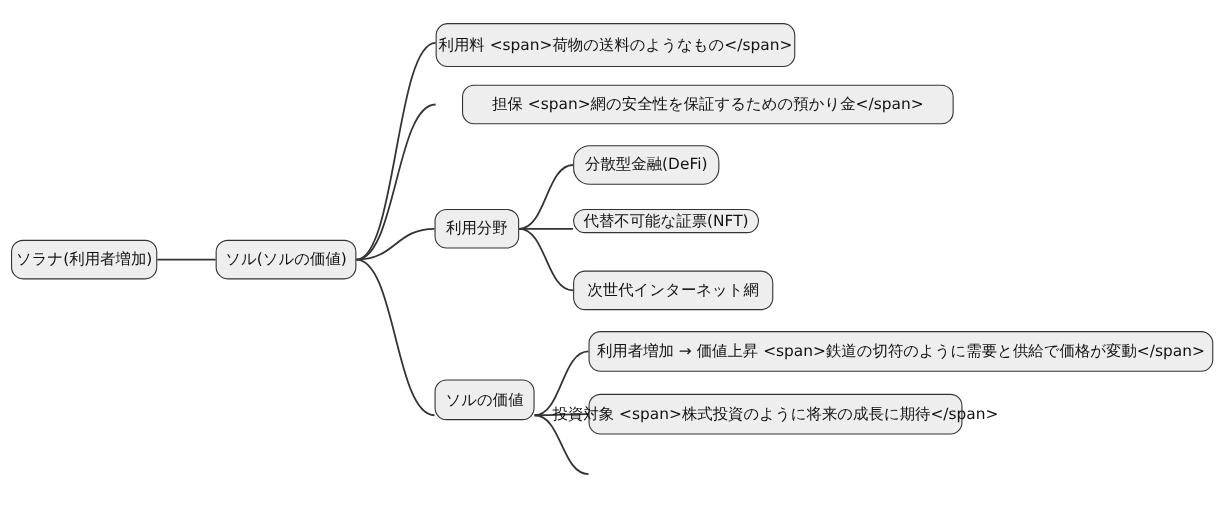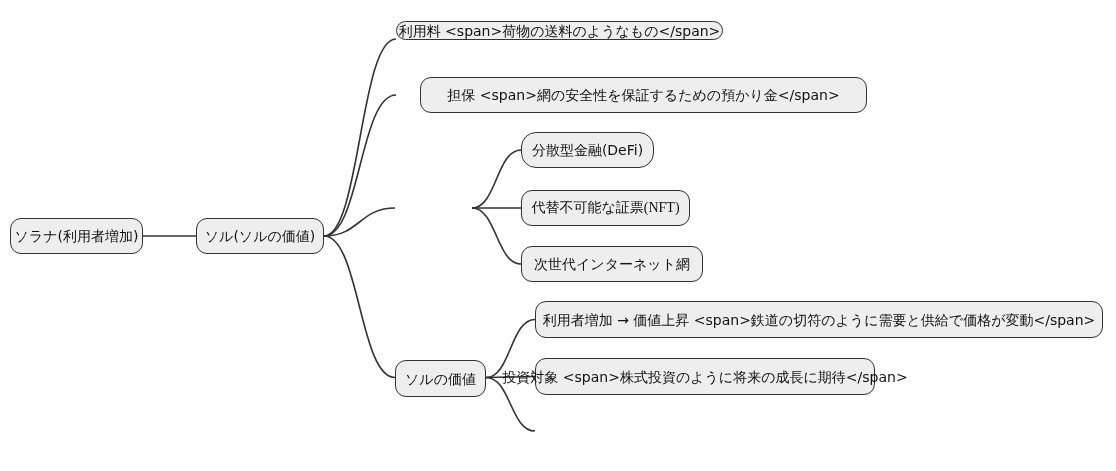--- a/index.html
+++ b/index.html
@@ -39,27 +39,27 @@
     background: var(--fill, #eeeeee);
     border: 1.6px solid var(--stroke, #333333);
     border-radius: 11px;
     color: var(--text, #111111);
     font-size: 14px;
     line-height: 1;
   }
   
   .n-solana     { left: 10px;  top: 218px; width: 133px; height: 36px; }
   .n-sol        { left: 196px; top: 218px; width: 128px; height: 36px; }
-  .n-fee        { left: 396px; top: 21px;  width: 327px; height: 19px; }
+  .n-fee        { left: 396px; top: 21px;  width: 327px; height: 40px; }
   .n-collateral { left: 420px; top: 77px;  width: 447px; height: 36px; }
   .n-fields     { left: 395px; top: 190px; width: 77px;  height: 36px; }
   .n-defi       { left: 521px; top: 132px; width: 133px; height: 36px; border-radius: 15px; }
-  .n-nft        { left: 521px; top: 190px; width: 169px; height: 36px; font-family: Liberation Serif, serif; }
+  .n-nft        { left: 521px; top: 190px; width: 169px; height: 22px; }
   .n-web3       { left: 521px; top: 246px; width: 182px; height: 36px; }
-  .n-value      { left: 395px; top: 360px; width: 91px;  height: 37px; }
+  .n-value      { left: 395px; top: 345px; width: 91px;  height: 37px; }
   .n-demand     { left: 535px; top: 301px; width: 568px; height: 37px; text-align: right; }
   .n-invest     { left: 535px; top: 358px; width: 340px; height: 37px; }
   .n-reward     { left: 535px; top: 412px; width: 508px; height: 38px; }
 </style>
 </head>
 <body>
 
 <div class="canvas">
   <svg class="edges" viewBox="0 0 1116 471" xmlns="http://www.w3.org/2000/svg">
       <path d="M 143 236 C 169.5 236, 169.5 236, 196 236"></path>
@@ -72,19 +72,20 @@
       <path d="M 324 236 C 359.5 236, 359.5 377.5, 395 377.5"></path>
       <path d="M 486 377.5 C 510.5 377.5, 510.5 319.5, 535 319.5"></path>
       <path d="M 486 377.5 C 510.5 377.5, 510.5 376.5, 535 376.5"></path>
       <path d="M 486 377.5 C 510.5 377.5, 510.5 431, 535 431"></path>
     </svg>
 
   <div class="node n-solana">ソラナ(利用者増加)</div>
   <div class="node n-sol">ソル(ソルの価値)</div>
   <div class="node n-fee">利用料 &lt;span&gt;荷物の送料のようなもの&lt;/span&gt;</div>
   <div class="node n-collateral">担保 &lt;span&gt;網の安全性を保証するための預かり金&lt;/span&gt;</div>
+  <div class="node n-fields">利用分野</div>
   <div class="node n-defi">分散型金融(DeFi)</div>
   <div class="node n-nft">代替不可能な証票(NFT)</div>
   <div class="node n-web3">次世代インターネット網</div>
   <div class="node n-value">ソルの価値</div>
   <div class="node n-demand">利用者増加 → 価値上昇 &lt;span&gt;鉄道の切符のように需要と供給で価格が変動&lt;/span&gt;</div>
   <div class="node n-invest">投資対象 &lt;span&gt;株式投資のように将来の成長に期待&lt;/span&gt;</div>
 </div>
 
 </body></html>

